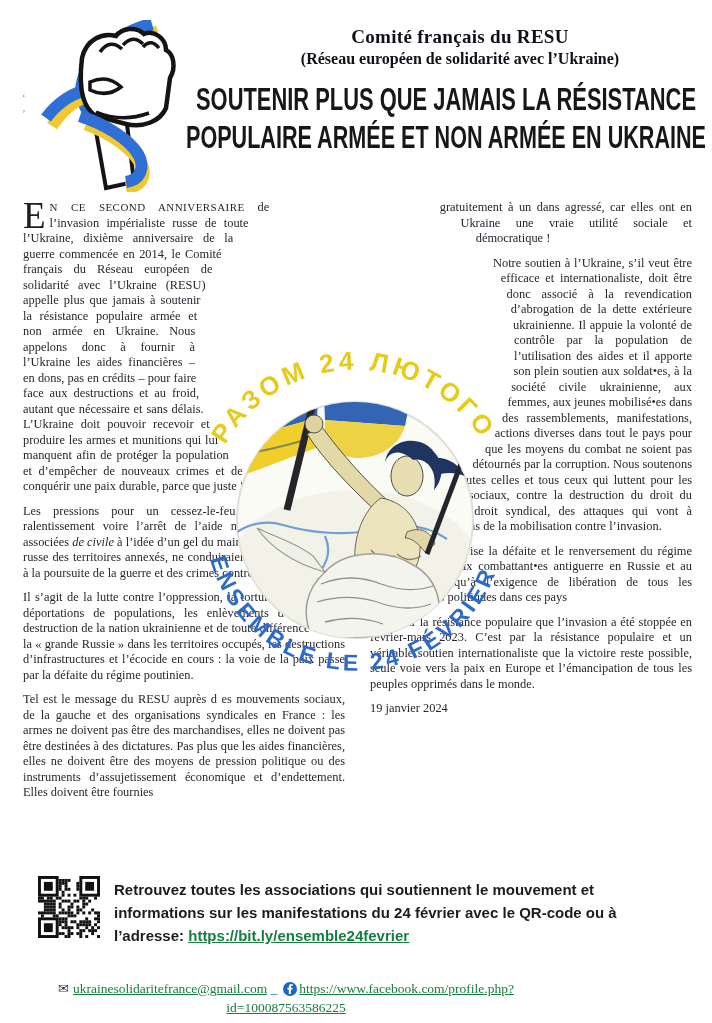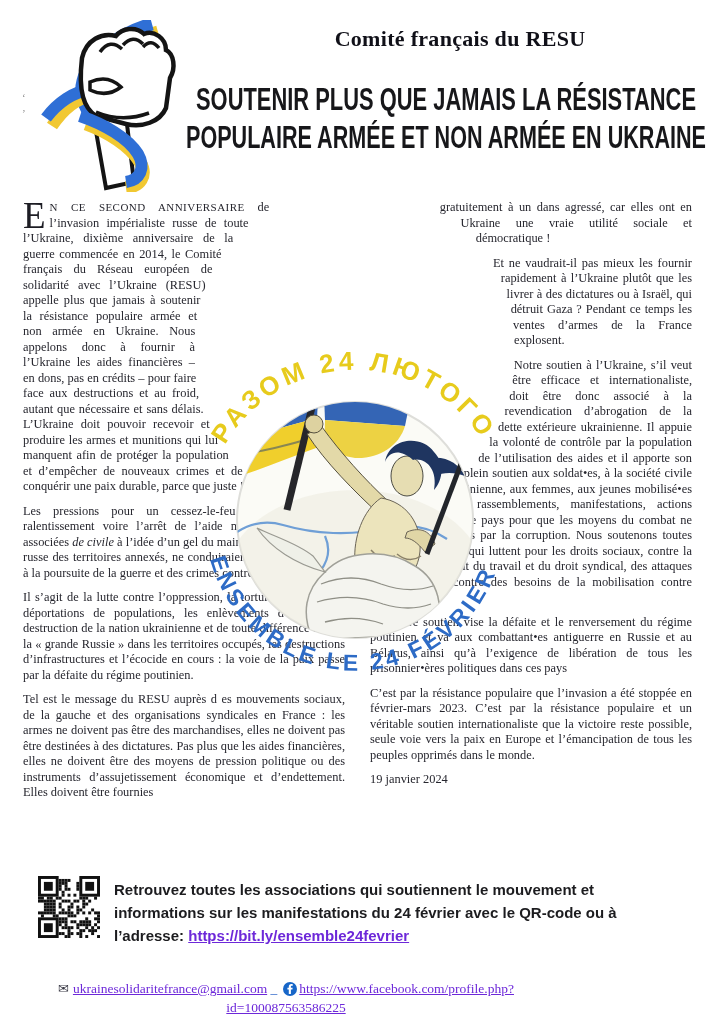--- a/index.html
+++ b/index.html
@@ -3,21 +3,21 @@
 <meta charset="utf-8">
 <style>
   html,body{margin:0;padding:0;background:#888;}
   .page{position:relative;width:712px;height:1023px;background:#ffffff;overflow:hidden;
         font-family:"Liberation Serif",serif;color:#26262e;}
 
   
   .logo{position:absolute;left:30px;top:20px;width:152px;height:172px;}
   .org{position:absolute;left:215px;top:26px;width:490px;text-align:center;
        font-weight:bold;color:#101018;}
-  .org-line1{font-size:22px;letter-spacing:.3px;}
+  .org-line1{font-size:19px;letter-spacing:.3px;}
   .org-line2{font-size:16px;margin-top:2px;}
   .title-svg{position:absolute;left:180px;top:78px;}
   .title-svg text{font-family:"Liberation Sans",sans-serif;font-weight:bold;fill:#17171a;}
 
   .speckles{position:absolute;left:22px;top:92px;font-size:11px;color:#8a8a8a;
             line-height:10px;}
 
   
   .cols{position:absolute;left:23px;top:200px;width:669px;display:flex;gap:25px;}
   .col{width:322px;font-size:12.4px;line-height:15.5px;text-align:justify;}
@@ -37,21 +37,21 @@
   .arc-top-text{font-family:"Liberation Sans",sans-serif;font-weight:bold;font-size:26px;
                 letter-spacing:4px;fill:#e7cb1c;}
   .arc-bottom-text{font-family:"Liberation Sans",sans-serif;font-weight:bold;font-size:23px;
                 letter-spacing:3.6px;fill:#2d6bc6;}
 
   
   .banner-qr{position:absolute;left:38px;top:876px;width:62px;height:62px;}
   .banner-text{position:absolute;left:114px;top:878px;width:568px;
                font-family:"Liberation Sans",sans-serif;font-weight:bold;
                font-size:15px;line-height:23px;color:#1c1c1f;}
-  a.lnk{color:#6d28d9;text-decoration:underline;cursor:pointer;}
+  a.lnk{color:#15803d;text-decoration:underline;cursor:pointer;}
 
   
   .footer{position:absolute;left:0;top:981px;width:572px;text-align:center;
           font-size:13.5px;color:#1a56c4;}
   .footer .env{color:#3a3a46;font-size:13px;margin-right:4px;}
   .fb-ic{display:inline-block;vertical-align:-3px;margin:0 2px 0 6px;}
 </style>
 </head>
 <body>
 
@@ -75,39 +75,39 @@
 
       <path d="M56,104 C78,112 100,126 110,142 C118,156 110,166 96,168" fill="none" stroke="#f1c832" stroke-width="13"></path>
       <path d="M50,96 C74,104 98,118 108,134 C116,148 110,160 96,162" fill="none" stroke="#2f6fd6" stroke-width="12"></path>
     </svg>
   </div>
 
   <span class="speckles">ʻ<br>‚</span>
 
   <div class="org">
     <div class="org-line1">Comité français du RESU</div>
+    <div class="org-line2">(Réseau européen de solidarité avec l’Ukraine)</div>
   </div>
 
   <svg class="title-svg" width="532" height="88" viewBox="0 0 532 88">
     <text x="266" y="32" text-anchor="middle" font-size="31" textLength="500" lengthAdjust="spacingAndGlyphs">SOUTENIR PLUS QUE JAMAIS LA RÉSISTANCE</text>
     <text x="266" y="70" text-anchor="middle" font-size="31" textLength="520" lengthAdjust="spacingAndGlyphs">POPULAIRE ARMÉE ET NON ARMÉE EN UKRAINE</text>
   </svg>
 
   <div class="cols">
     <section class="col">
       <div class="spacer-r"></div>
       <p><span class="dropcap">E</span><span class="lead">N CE SECOND ANNIVERSAIRE</span><span> de l’invasion impérialiste russe de toute l’Ukraine, dixième anniversaire de la guerre commencée en 2014, le Comité français du Réseau européen de solidarité avec l’Ukraine (RESU) appelle plus que jamais à soutenir la résistance populaire armée et non armée en Ukraine. Nous appelons donc à fournir à l’Ukraine les aides financières – en dons, pas en crédits – pour faire face aux destructions et au froid, autant que nécessaire et sans délais. L’Ukraine doit pouvoir recevoir et produire les armes et munitions qui lui manquent afin  de protéger  la  population et d’empêcher  de  nouveaux crimes et  de conquérir  une  paix durable, parce que juste !</span></p>
       <p><span>Les pressions pour un cessez-le-feu et pour le ralentissement voire l’arrêt de l’aide militaire à l’Ukraine, associées </span><span class="em">de civile</span><span> à l’idée d’un gel du maintien sous domination russe des territoires annexés, ne conduiraient pas à la paix mais à la poursuite de la guerre et des crimes contre l’humanité.</span></p>
       <p>Il s’agit de la lutte contre l’oppression, la torture, les viols, les déportations de populations, les enlèvements d’enfants, la destruction de la nation ukrainienne et de toute différence envers la « grande Russie » dans les territoires occupés, les destructions d’infrastructures et l’écocide en cours : la voie de la paix passe par la défaite du régime poutinien.</p>
       <p>Tel est le message du RESU auprès d es mouvements sociaux, de la gauche et des organisations syndicales en France : les armes ne doivent pas être des marchandises, elles ne doivent pas être destinées à des dictatures. Pas plus que les aides financières, elles ne doivent être des moyens de pression politique ou des instruments d’assujetissement économique et d’endettement. Elles doivent être fournies</p>
     </section>
     <section class="col">
       <div class="spacer-l"></div>
       <p>gratuitement à un dans agressé, car elles ont en Ukraine une vraie utilité sociale et démocratique !</p>
-      <p>Et ne vaudrait-il pas mieux les fournir rapidement à l’Ukraine plutôt que les livrer à des dictatures ou à Israël, qui détruit Gaza ? Pendant ce temps les ventes d’armes de la France explosent.</p>
       <p>Notre soutien à l’Ukraine, s’il veut être efficace et internationaliste, doit  être donc  associé  à  la  revendication d’abrogation de la dette extérieure ukrainienne. Il appuie la volonté de contrôle par la population de l’utilisation des aides et il apporte son plein soutien aux soldat•es, à la société civile ukrainienne, aux femmes, aux jeunes mobilisé•es dans des rassemblements, manifestations, actions diverses dans tout le pays pour que les moyens du combat ne soient pas détournés par la corruption. Nous soutenons toutes celles et tous ceux qui luttent pour les droits sociaux, contre la destruction du droit du travail et du droit syndical, des attaques qui vont à l’encontre des besoins de la mobilisation contre l’invasion.</p>
       <p class="indent">Notre soutien vise la défaite et le renversement du régime poutinien et va aux combattant•es antiguerre en Russie et au Bélarus, ainsi qu’à l’exigence de libération de tous les prisonnier•ères politiques dans ces pays</p>
       <p>C’est par la résistance populaire que l’invasion a été stoppée en février-mars 2023. C’est par la résistance populaire et un véritable soutien internationaliste que la victoire reste possible, seule voie vers la paix en Europe et l’émancipation de tous les peuples opprimés dans le monde.</p>
       <p class="date">19 janvier 2024</p>
     </section>
   </div>
 
   <div class="emblem">
     <svg width="360" height="360" viewBox="0 0 360 360">
       <defs>

